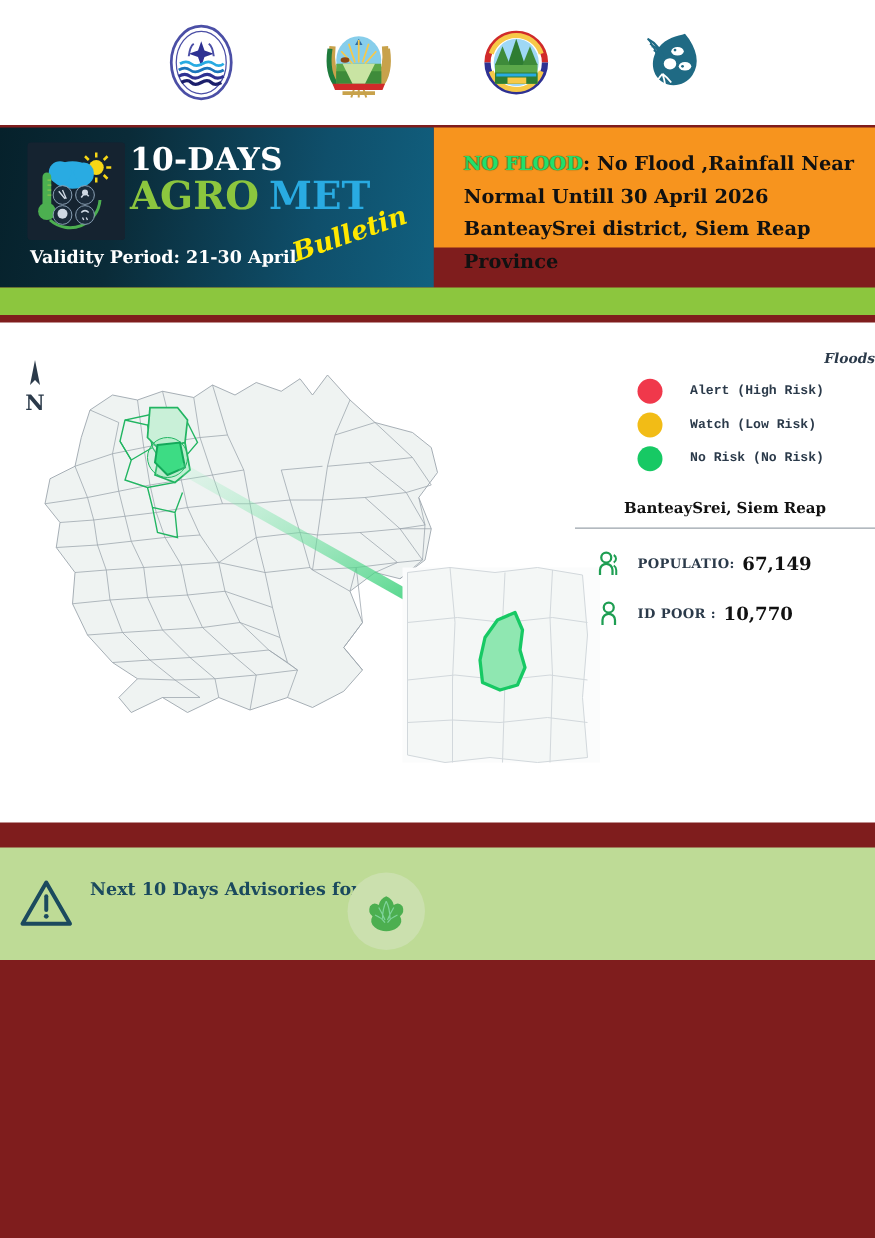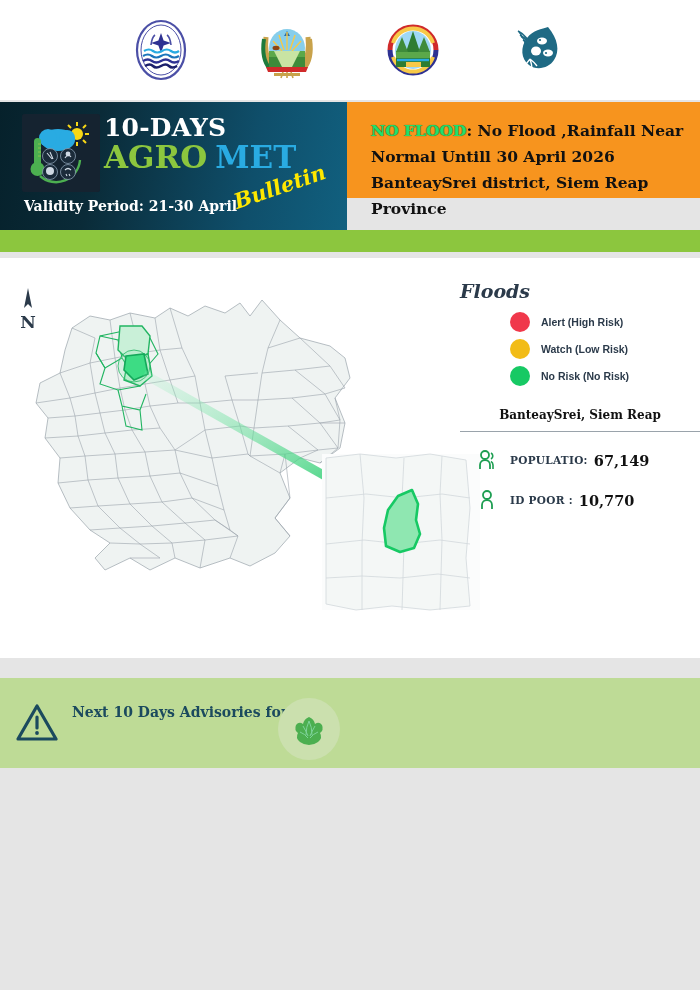--- a/index.html
+++ b/index.html
@@ -2,21 +2,21 @@
 <html><head>
 <meta charset="utf-8">
 <style>
   * { box-sizing: border-box; margin: 0; padding: 0; }
   html, body {
     width: 700px; height: 990px;
     background: #ffffff;
     font-family: "Liberation Serif", serif;
     overflow: hidden;
   }
-  .page { position: relative; width: 700px; height: 990px; background: #e5e5e5; }
+  .page { position: relative; width: 700px; height: 990px; background: #7f1d1d; }
 
   
   .logo-bar {
     position: absolute; top: 0; left: 0; width: 700px; height: 100px;
     display: flex; align-items: center; justify-content: center; gap: 60px;
     background: #fff;
   }
   .logo { width: 66px; height: 66px; flex: 0 0 auto; }
 
   
@@ -77,28 +77,28 @@
   .map-section {
     position: absolute; top: 258px; left: 0; width: 700px; height: 400px;
     background: #fff;
   }
   .map-wrap { position: absolute; left: 0; top: 0; width: 480px; height: 355px; }
   .north { position: absolute; left: 16px; top: 28px; width: 24px; height: 48px; }
 
   
   .info-panel { position: absolute; left: 460px; top: 22px; width: 240px; }
   .legend-title {
-    text-align: left; font-family: "DejaVu Serif", serif;
-    font-size: 19px; font-style: italic; font-weight: bold; color: #2b3a4a;
+    text-align: right; font-family: "DejaVu Serif", serif;
+    font-size: 11px; font-style: italic; font-weight: bold; color: #2b3a4a;
     margin-bottom: 10px;
   }
   .legend-row { display: flex; align-items: center; margin-bottom: 7px; padding-left: 50px; }
   .dot { width: 20px; height: 20px; border-radius: 50%; flex: 0 0 auto; }
   .legend-label {
-    margin-left: 11px; font-family: Liberation Sans, sans-serif;
+    margin-left: 22px; font-family: Liberation Mono, monospace;
     font-size: 10.5px; font-weight: bold; color: #2b3a4a; white-space: nowrap;
   }
   .district-title {
     margin-top: 22px; text-align: center;
     font-family: "DejaVu Serif", serif;
     font-size: 12px; font-weight: bold; color: #111; white-space: nowrap;
   }
   .divider { margin: 9px 0 0 0; height: 1px; background: #9aa3ab; width: 240px; }
   .stat-row { display: flex; align-items: center; margin-top: 16px; padding-left: 16px; }
   .stat-icon { width: 22px; height: 24px; flex: 0 0 auto; }

